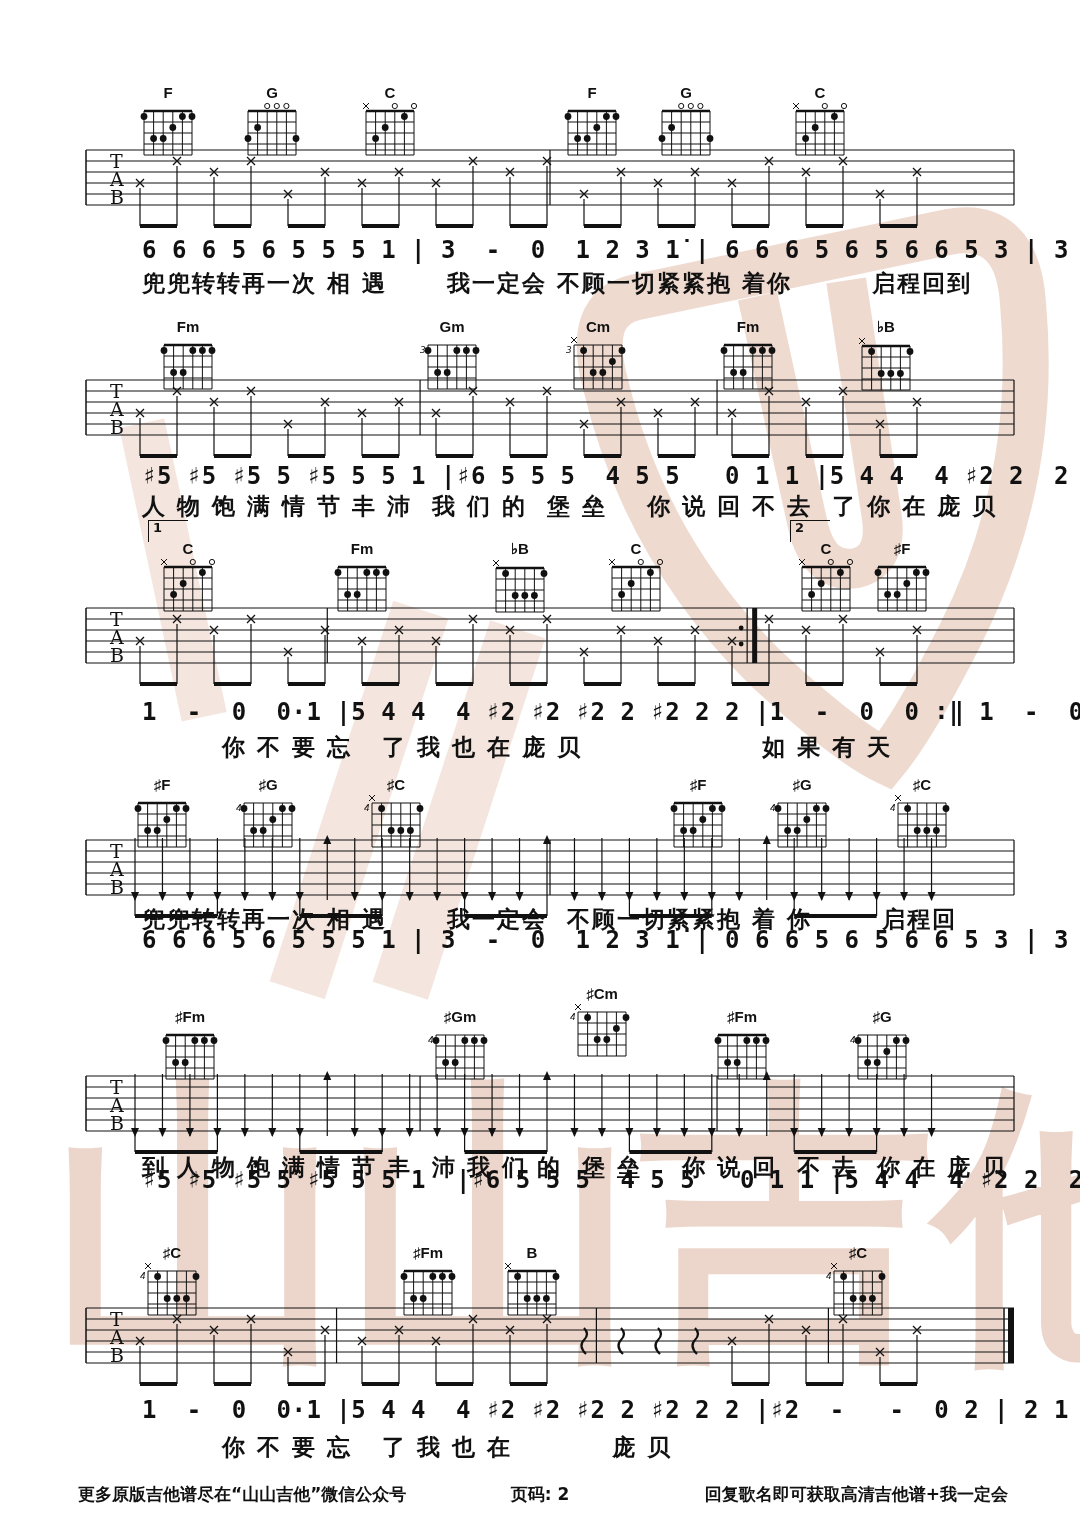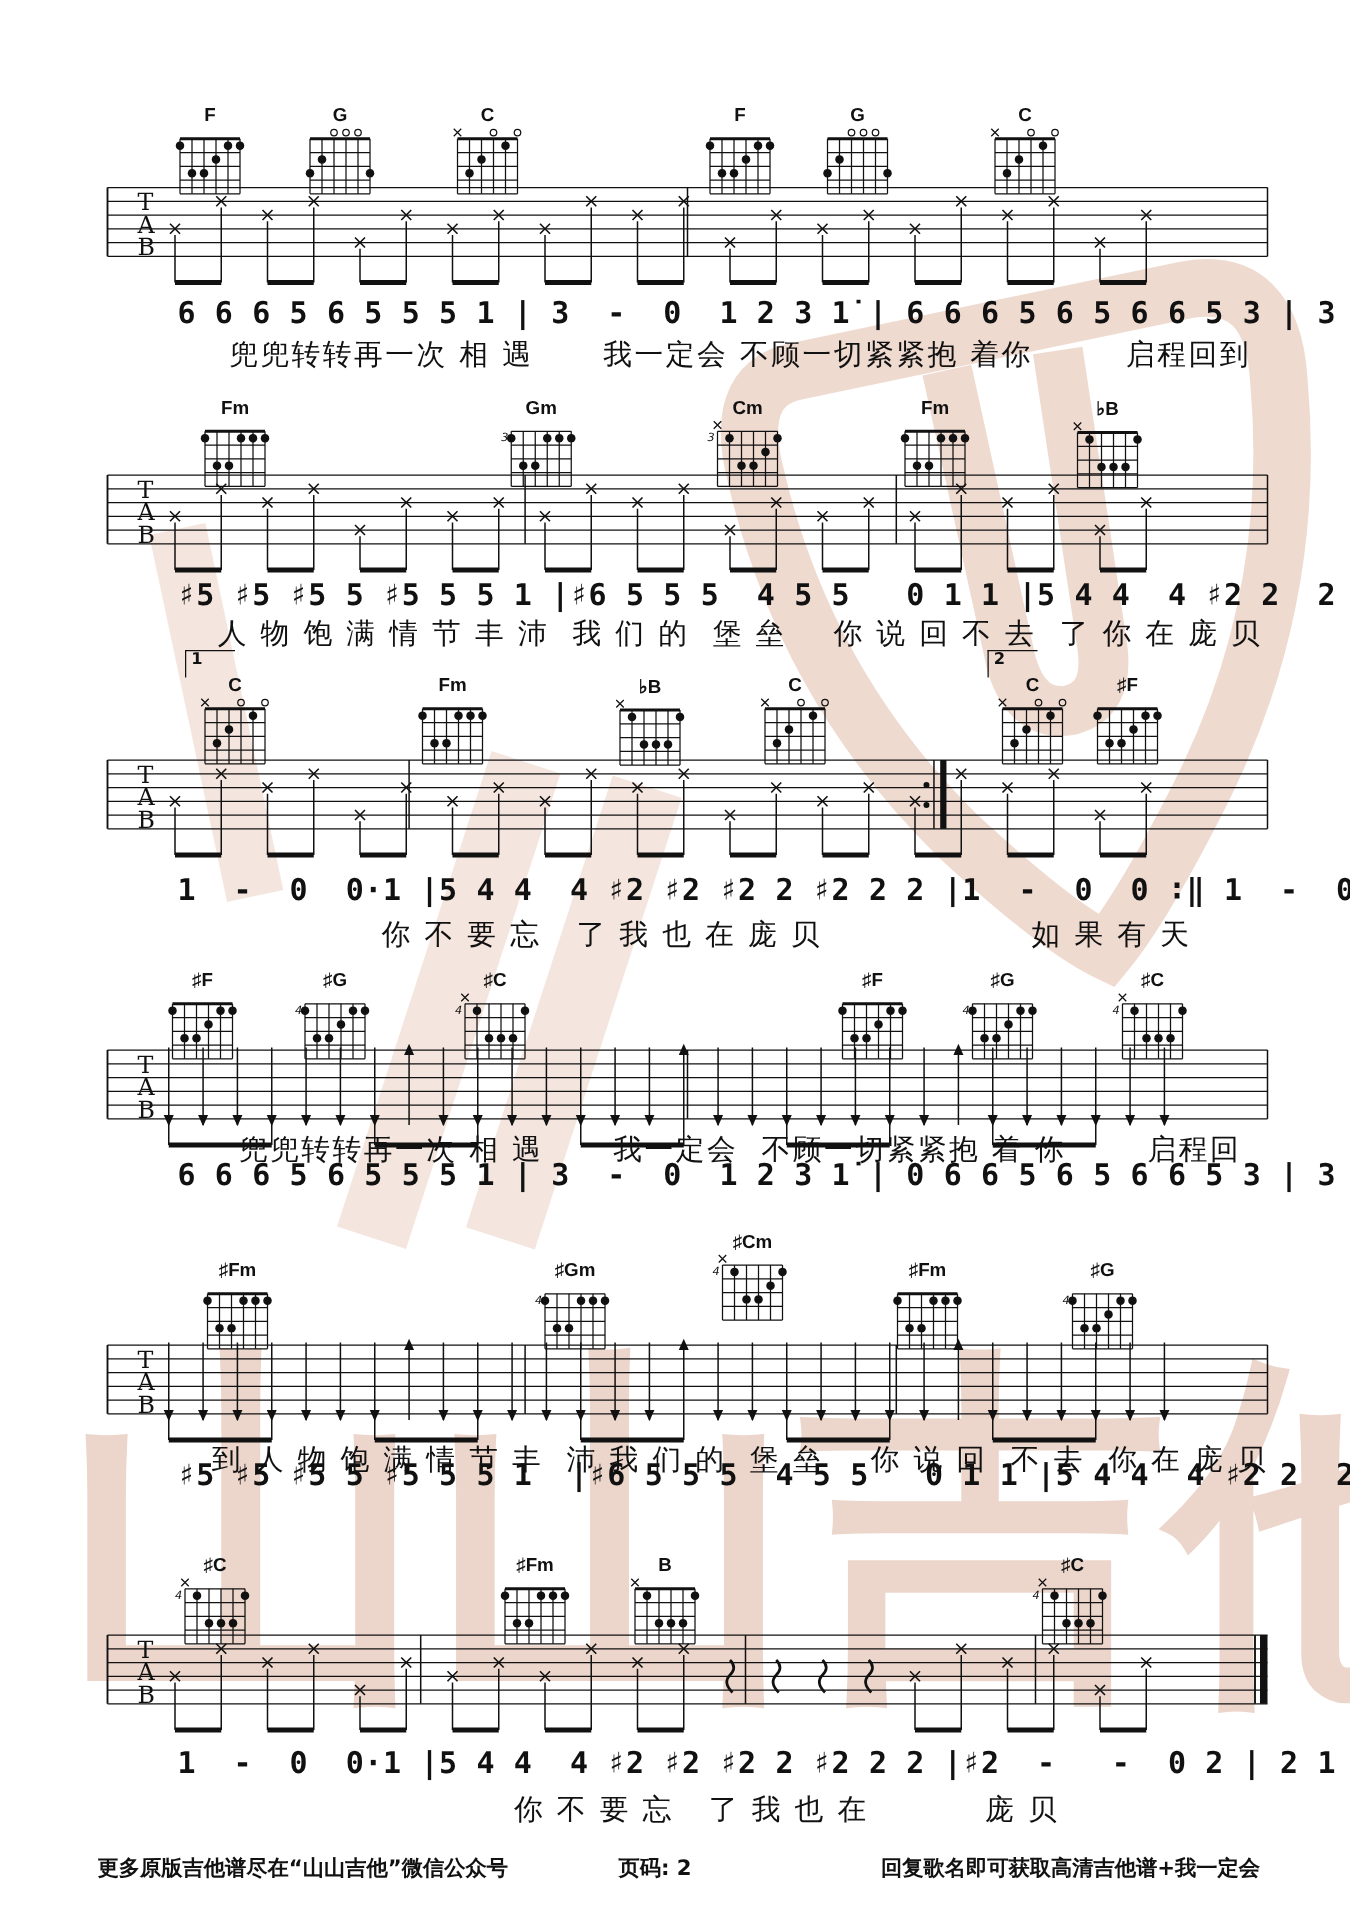--- a/index.html
+++ b/index.html
@@ -15,26 +15,26 @@
   .chord .cname{font-family:"Liberation Sans",sans-serif;font-size:15px;font-weight:700;
                 margin-bottom:1px;white-space:nowrap;}
   .volta{position:absolute;font-size:13px;font-weight:700;
          border-left:1.5px solid #111;border-top:1.5px solid #111;
          padding:0 26px 8px 4px;line-height:1;}
   .staff{position:absolute;left:80px;width:940px;height:100px;}
   .melody{position:absolute;left:142px;width:900px;white-space:pre;
           font-family:"DejaVu Sans Mono",monospace;font-weight:700;
           font-size:24px;letter-spacing:0.5px;}
   .lyrics{position:absolute;left:142px;width:900px;white-space:pre;
-          font-size:23px;font-weight:400;letter-spacing:2px;
-          font-family:"DejaVu Sans",sans-serif;text-align:center;}
+          font-size:23px;font-weight:700;letter-spacing:2px;
+          font-family:"DejaVu Sans",sans-serif;}
   #footer{position:absolute;left:0;top:1483px;width:1080px;font-size:17px;
           font-weight:700;}
   #footer .fl{position:absolute;left:78px;}
-  #footer .fc{position:absolute;left:0;width:1048px;text-align:center;}
+  #footer .fc{position:absolute;left:16px;width:1048px;text-align:center;}
   #footer .fr{position:absolute;right:72px;}
 </style>
 </head>
 <body>
 
 <div id="watermark">
   <svg width="1080" height="1527">
     <g transform="translate(560,270) rotate(-10)" fill="none">
       <path d="M70,40 L390,30 Q460,30 450,115 Q435,290 330,430 Q270,510 235,540 Q200,515 135,430 Q35,290 25,120 Q18,42 70,40 Z" stroke="rgba(216,168,144,0.42)" stroke-width="46"></path>
       <path d="M190,60 L200,300 Q205,345 240,345 Q272,343 274,300 L280,60" stroke="rgba(216,168,144,0.42)" stroke-width="40"></path>
@@ -255,21 +255,21 @@
             <line x1="11" y1="31" x2="59" y2="31" stroke="#111111" stroke-width="1"></line>
             <line x1="11" y1="42" x2="59" y2="42" stroke="#111111" stroke-width="1"></line>
             <line x1="11" y1="53" x2="59" y2="53" stroke="#111111" stroke-width="1"></line>
             <circle cx="11" cy="14.5" r="3.4" fill="#111111"></circle>
             <circle cx="39.8" cy="14.5" r="3.4" fill="#111111"></circle>
             <circle cx="49.4" cy="14.5" r="3.4" fill="#111111"></circle>
             <circle cx="59" cy="14.5" r="3.4" fill="#111111"></circle>
             <circle cx="20.6" cy="36.5" r="3.4" fill="#111111"></circle>
             <circle cx="30.2" cy="36.5" r="3.4" fill="#111111"></circle>
           </svg></div>
-        <div class="chord" style="left: 398px; top: 318px;"><div class="cname">Gm</div><svg width="70" height="56">
+        <div class="chord" style="left: 417px; top: 318px;"><div class="cname">Gm</div><svg width="70" height="56">
             <text x="3" y="17" font-size="9" font-style="italic" fill="#111111">3</text>
             <line x1="11" y1="9" x2="11" y2="53" stroke="#111111" stroke-width="1"></line>
             <line x1="20.6" y1="9" x2="20.6" y2="53" stroke="#111111" stroke-width="1"></line>
             <line x1="30.2" y1="9" x2="30.2" y2="53" stroke="#111111" stroke-width="1"></line>
             <line x1="39.8" y1="9" x2="39.8" y2="53" stroke="#111111" stroke-width="1"></line>
             <line x1="49.4" y1="9" x2="49.4" y2="53" stroke="#111111" stroke-width="1"></line>
             <line x1="59" y1="9" x2="59" y2="53" stroke="#111111" stroke-width="1"></line>
             <line x1="11" y1="9" x2="59" y2="9" stroke="#111111" stroke-width="1"></line>
             <line x1="11" y1="20" x2="59" y2="20" stroke="#111111" stroke-width="1"></line>
             <line x1="11" y1="31" x2="59" y2="31" stroke="#111111" stroke-width="1"></line>

